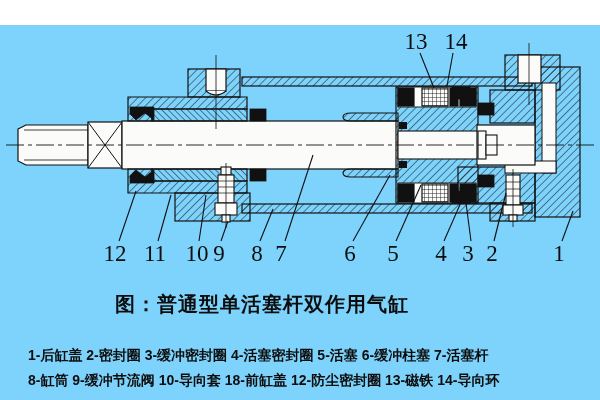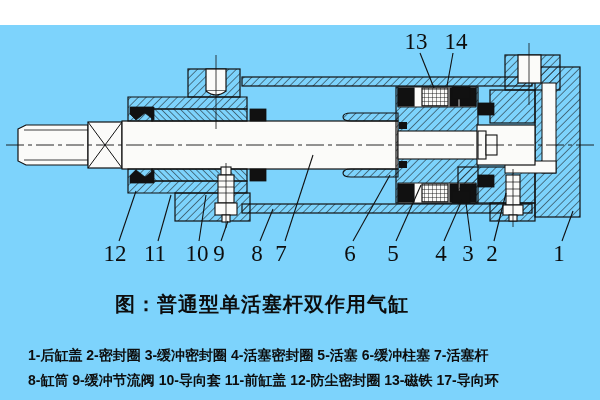--- a/index.html
+++ b/index.html
@@ -181,15 +181,15 @@
       <text class="callout" x="393" y="236">5</text>
       <text class="callout" x="441" y="236">4</text>
       <text class="callout" x="468" y="236">3</text>
       <text class="callout" x="492" y="236">2</text>
       <text class="callout" x="559" y="236">1</text>
     </g>
   </svg>
 
   <div class="figure-title">图：普通型单活塞杆双作用气缸</div>
   <div class="legend line1">1-后缸盖 2-密封圈 3-缓冲密封圈 4-活塞密封圈 5-活塞 6-缓冲柱塞 7-活塞杆</div>
-  <div class="legend line2">8-缸筒 9-缓冲节流阀 10-导向套 11-前缸盖 12-防尘密封圈 13-磁铁 17-导向环</div>
+  <div class="legend line2">8-缸筒 9-缓冲节流阀 10-导向套 18-前缸盖 12-防尘密封圈 13-磁铁 14-导向环</div>
 
 </div>
 
 </body></html>

